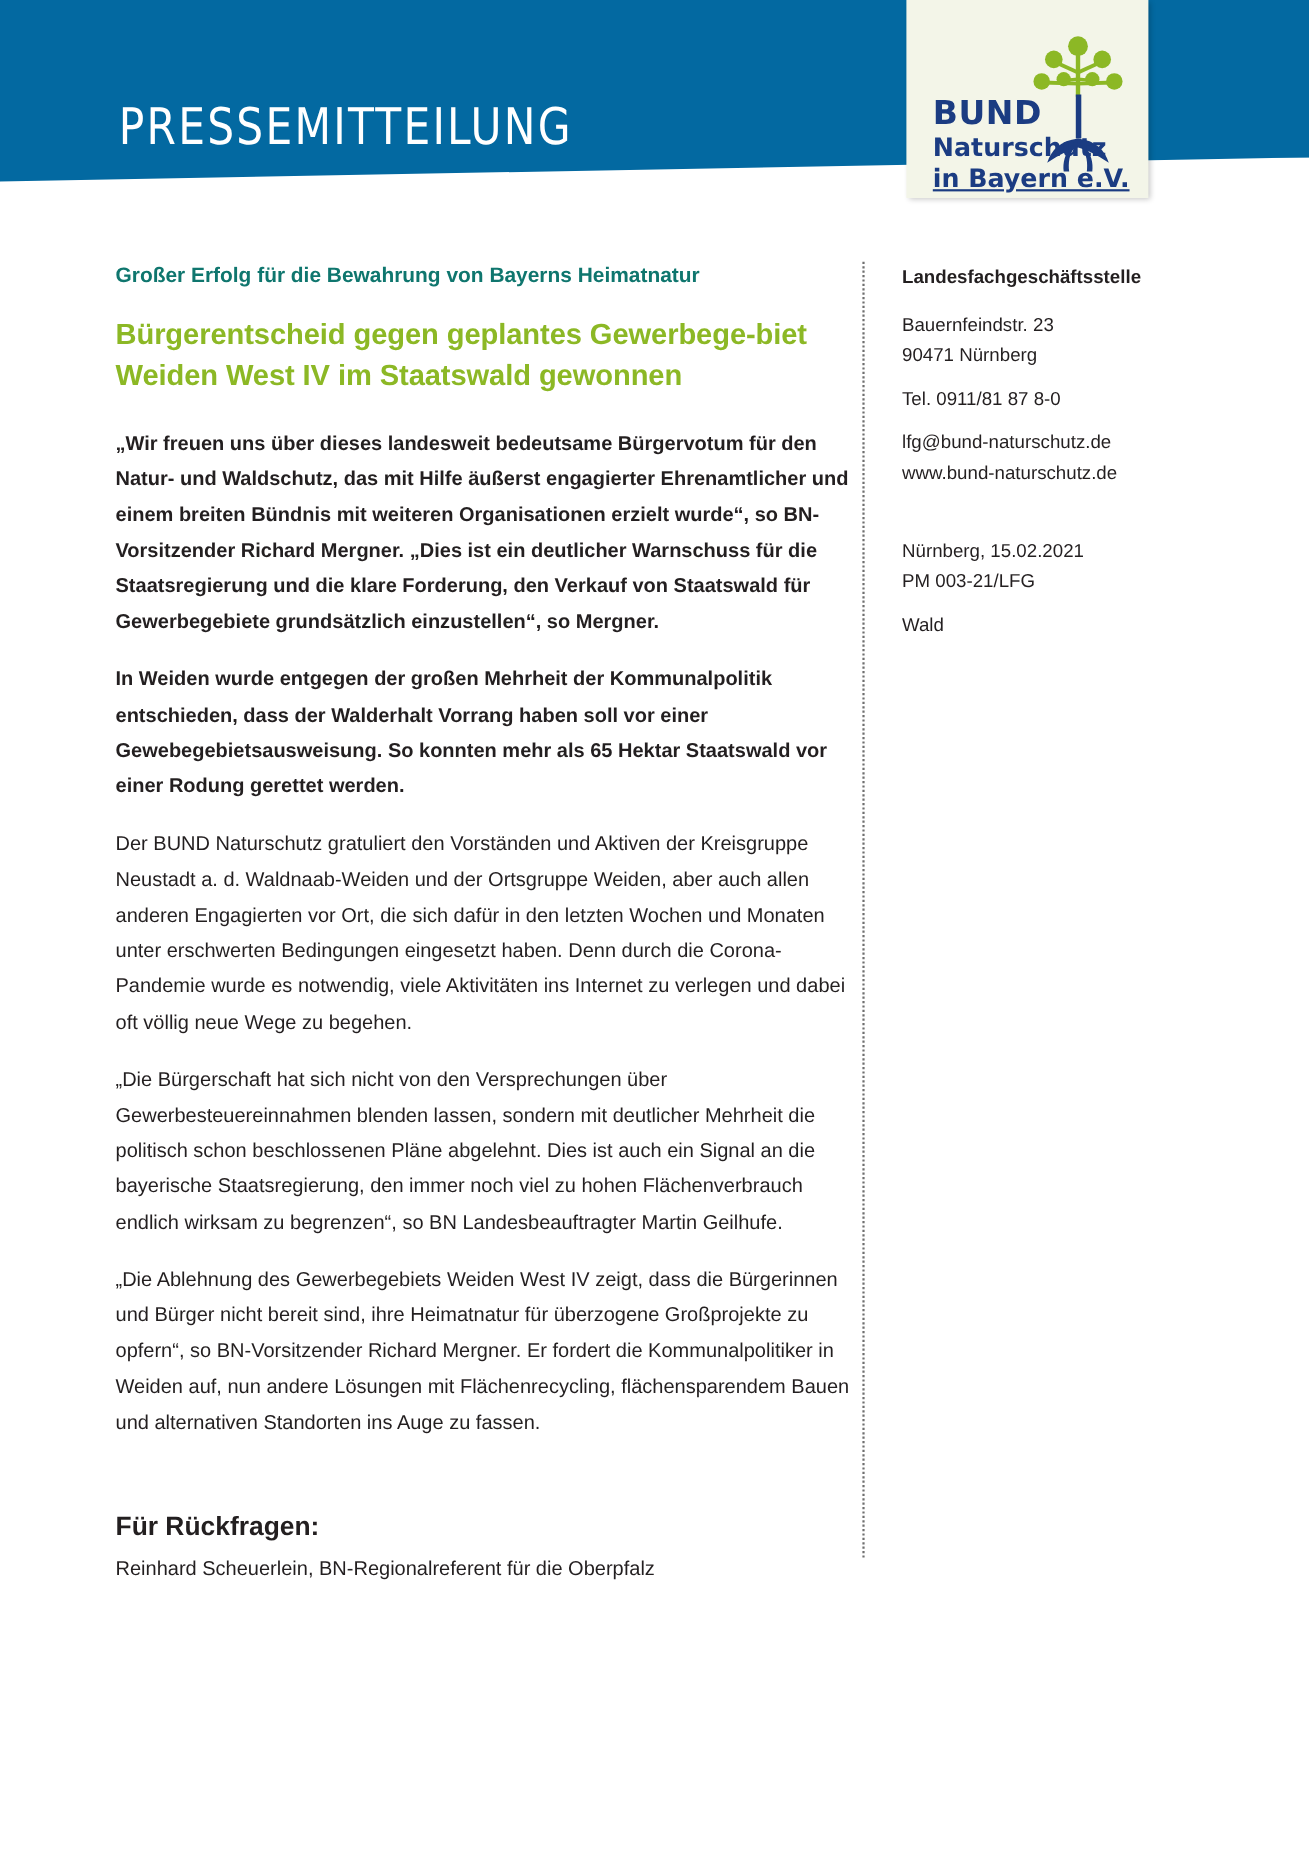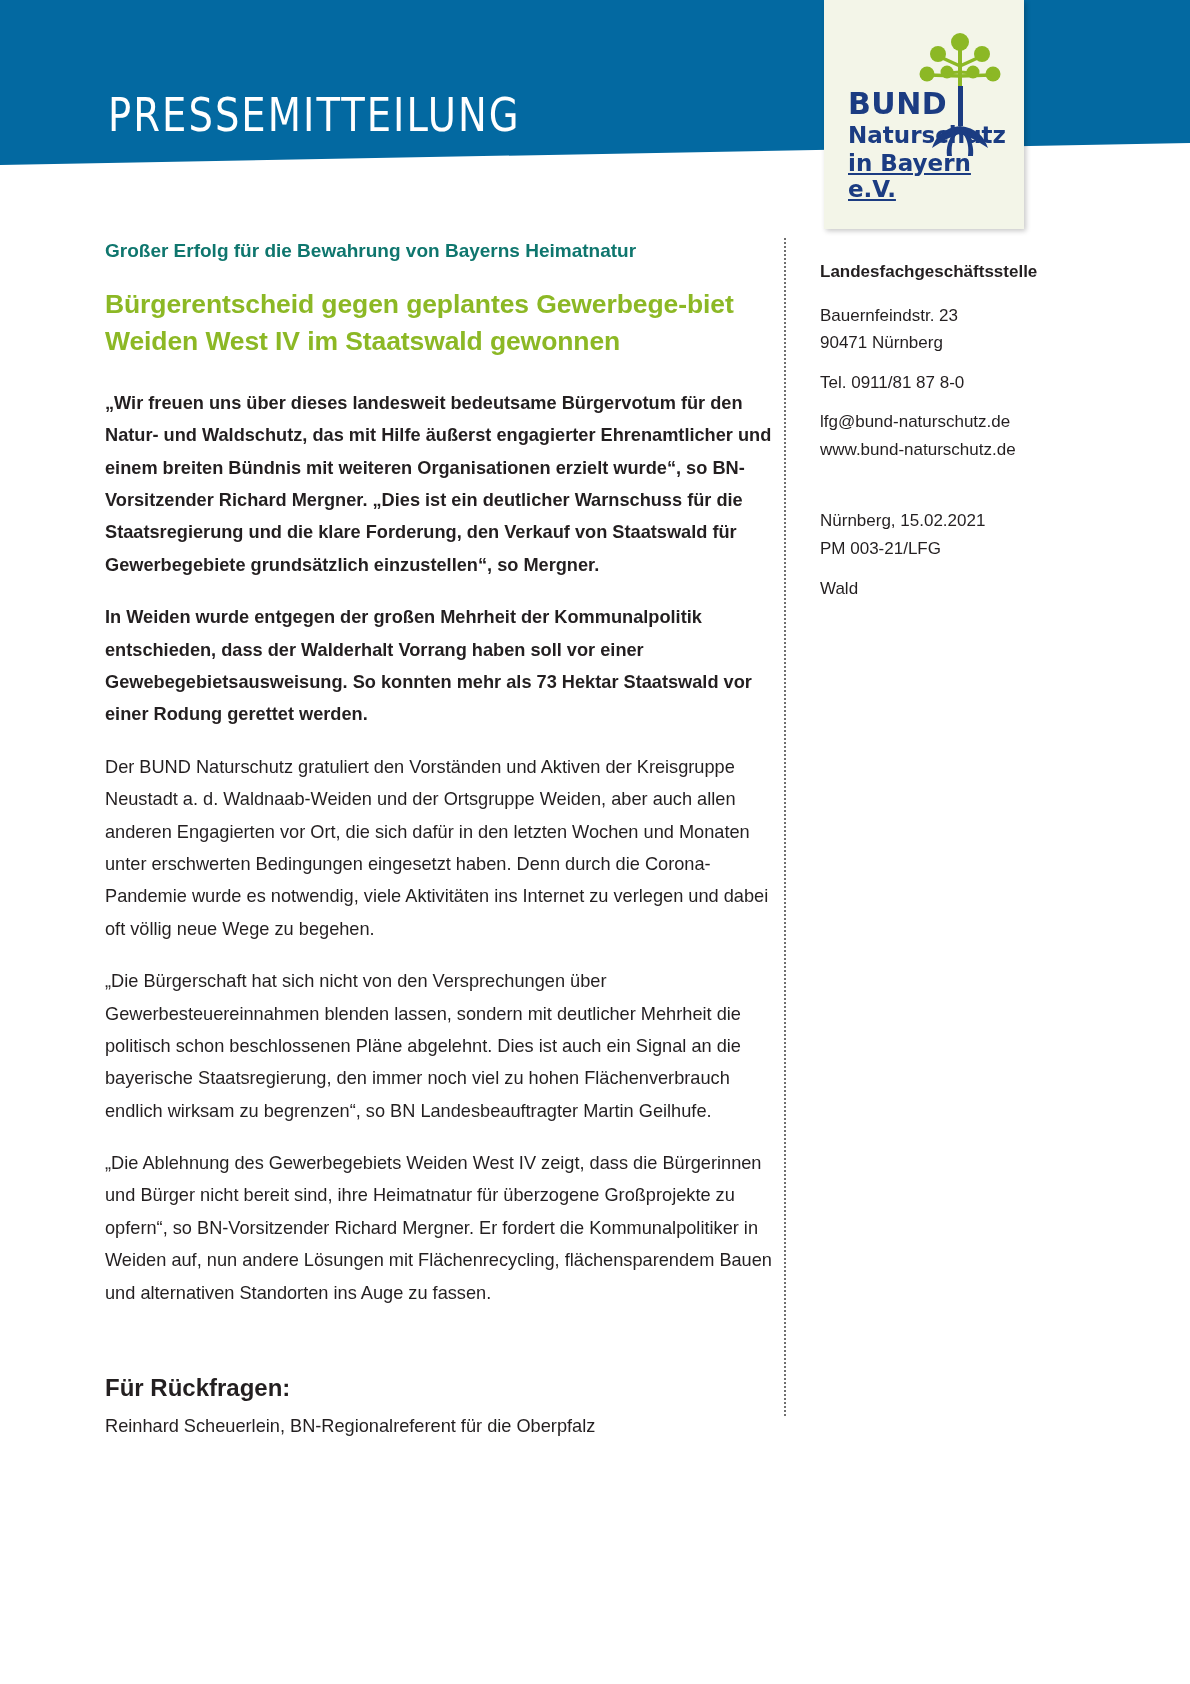--- a/index.html
+++ b/index.html
@@ -48,23 +48,24 @@
     transform: scaleX(0.93);
     transform-origin: left center;
   }
 
   
   .logo-box {
     position: absolute;
     left: 824px;
     top: 0;
     width: 200px;
-    height: 229px;
+    height: 180px;
     background: #f3f5e8;
     box-shadow: 2px 2px 5px rgba(0,0,0,0.22);
+    padding-left: 20px;
   }
   .logo-inner {
     position: absolute;
     inset: 10px;
   }
   .logo-word {
     position: absolute;
     left: 14px;
     top: 76px;
     font-family: "DejaVu Sans", sans-serif;
@@ -155,21 +156,20 @@
     height: 1178px;
     border-left: 2px dotted #6f6f6f;
   }
 
   
   .sidebar {
     position: absolute;
     left: 820px;
     top: 240px;
     width: 300px;
-    margin-top: 20px;
   }
   .side-title {
     font-size: 17px;
     font-weight: bold;
     margin: 0 0 18px 0;
     line-height: 1.4;
   }
   .side-line {
     font-size: 17px;
     line-height: 1.62;
@@ -219,21 +219,21 @@
   </div>
 </div>
 
 <div class="v-rule"></div>
 
 <div class="main-col">
   <p class="kicker">Großer Erfolg für die Bewahrung von Bayerns Heimatnatur</p>
   <h1 class="headline">Bürgerentscheid gegen geplantes Gewerbege-biet Weiden West IV im Staatswald gewonnen</h1>
 
   <p class="para bold">„Wir freuen uns über dieses landesweit bedeutsame Bürgervotum für den Natur- und Waldschutz, das mit Hilfe äußerst engagierter Ehrenamtlicher und einem breiten Bündnis mit weiteren Organisationen erzielt wurde“, so BN-Vorsitzender Richard Mergner. „Dies ist ein deutlicher Warnschuss für die Staatsregierung und die klare Forderung, den Verkauf von Staatswald für Gewerbegebiete grundsätzlich einzustellen“, so Mergner.</p>
-  <p class="para bold">In Weiden wurde entgegen der großen Mehrheit der Kommunalpolitik entschieden, dass der Walderhalt Vorrang haben soll vor einer Gewebegebietsausweisung. So konnten mehr als 73 Hektar Staatswald vor einer Rodung gerettet werden.</p>
+  <p class="para bold">In Weiden wurde entgegen der großen Mehrheit der Kommunalpolitik entschieden, dass der Walderhalt Vorrang haben soll vor einer Gewebegebietsausweisung. So konnten mehr als 65 Hektar Staatswald vor einer Rodung gerettet werden.</p>
   <p class="para">Der BUND Naturschutz gratuliert den Vorständen und Aktiven der Kreisgruppe Neustadt a. d. Waldnaab-Weiden und der Ortsgruppe Weiden, aber auch allen anderen Engagierten vor Ort, die sich dafür in den letzten Wochen und Monaten unter erschwerten Bedingungen eingesetzt haben. Denn durch die Corona-Pandemie wurde es notwendig, viele Aktivitäten ins Internet zu verlegen und dabei oft völlig neue Wege zu begehen.</p>
   <p class="para">„Die Bürgerschaft hat sich nicht von den Versprechungen über Gewerbesteuereinnahmen blenden lassen, sondern mit deutlicher Mehrheit die politisch schon beschlossenen Pläne abgelehnt. Dies ist auch ein Signal an die bayerische Staatsregierung, den immer noch viel zu hohen Flächenverbrauch endlich wirksam zu begrenzen“, so BN Landesbeauftragter Martin Geilhufe.</p>
   <p class="para">„Die Ablehnung des Gewerbegebiets Weiden West IV zeigt, dass die Bürgerinnen und Bürger nicht bereit sind, ihre Heimatnatur für überzogene Großprojekte zu opfern“, so BN-Vorsitzender Richard Mergner. Er fordert die Kommunalpolitiker in Weiden auf, nun andere Lösungen mit Flächenrecycling, flächensparendem Bauen und alternativen Standorten ins Auge zu fassen.</p>
 
   <div class="contact-block">
     <p class="contact-title">Für Rückfragen:</p>
     <p class="contact-line">Reinhard Scheuerlein, BN-Regionalreferent für die Oberpfalz</p>
   </div>
 </div>
 

